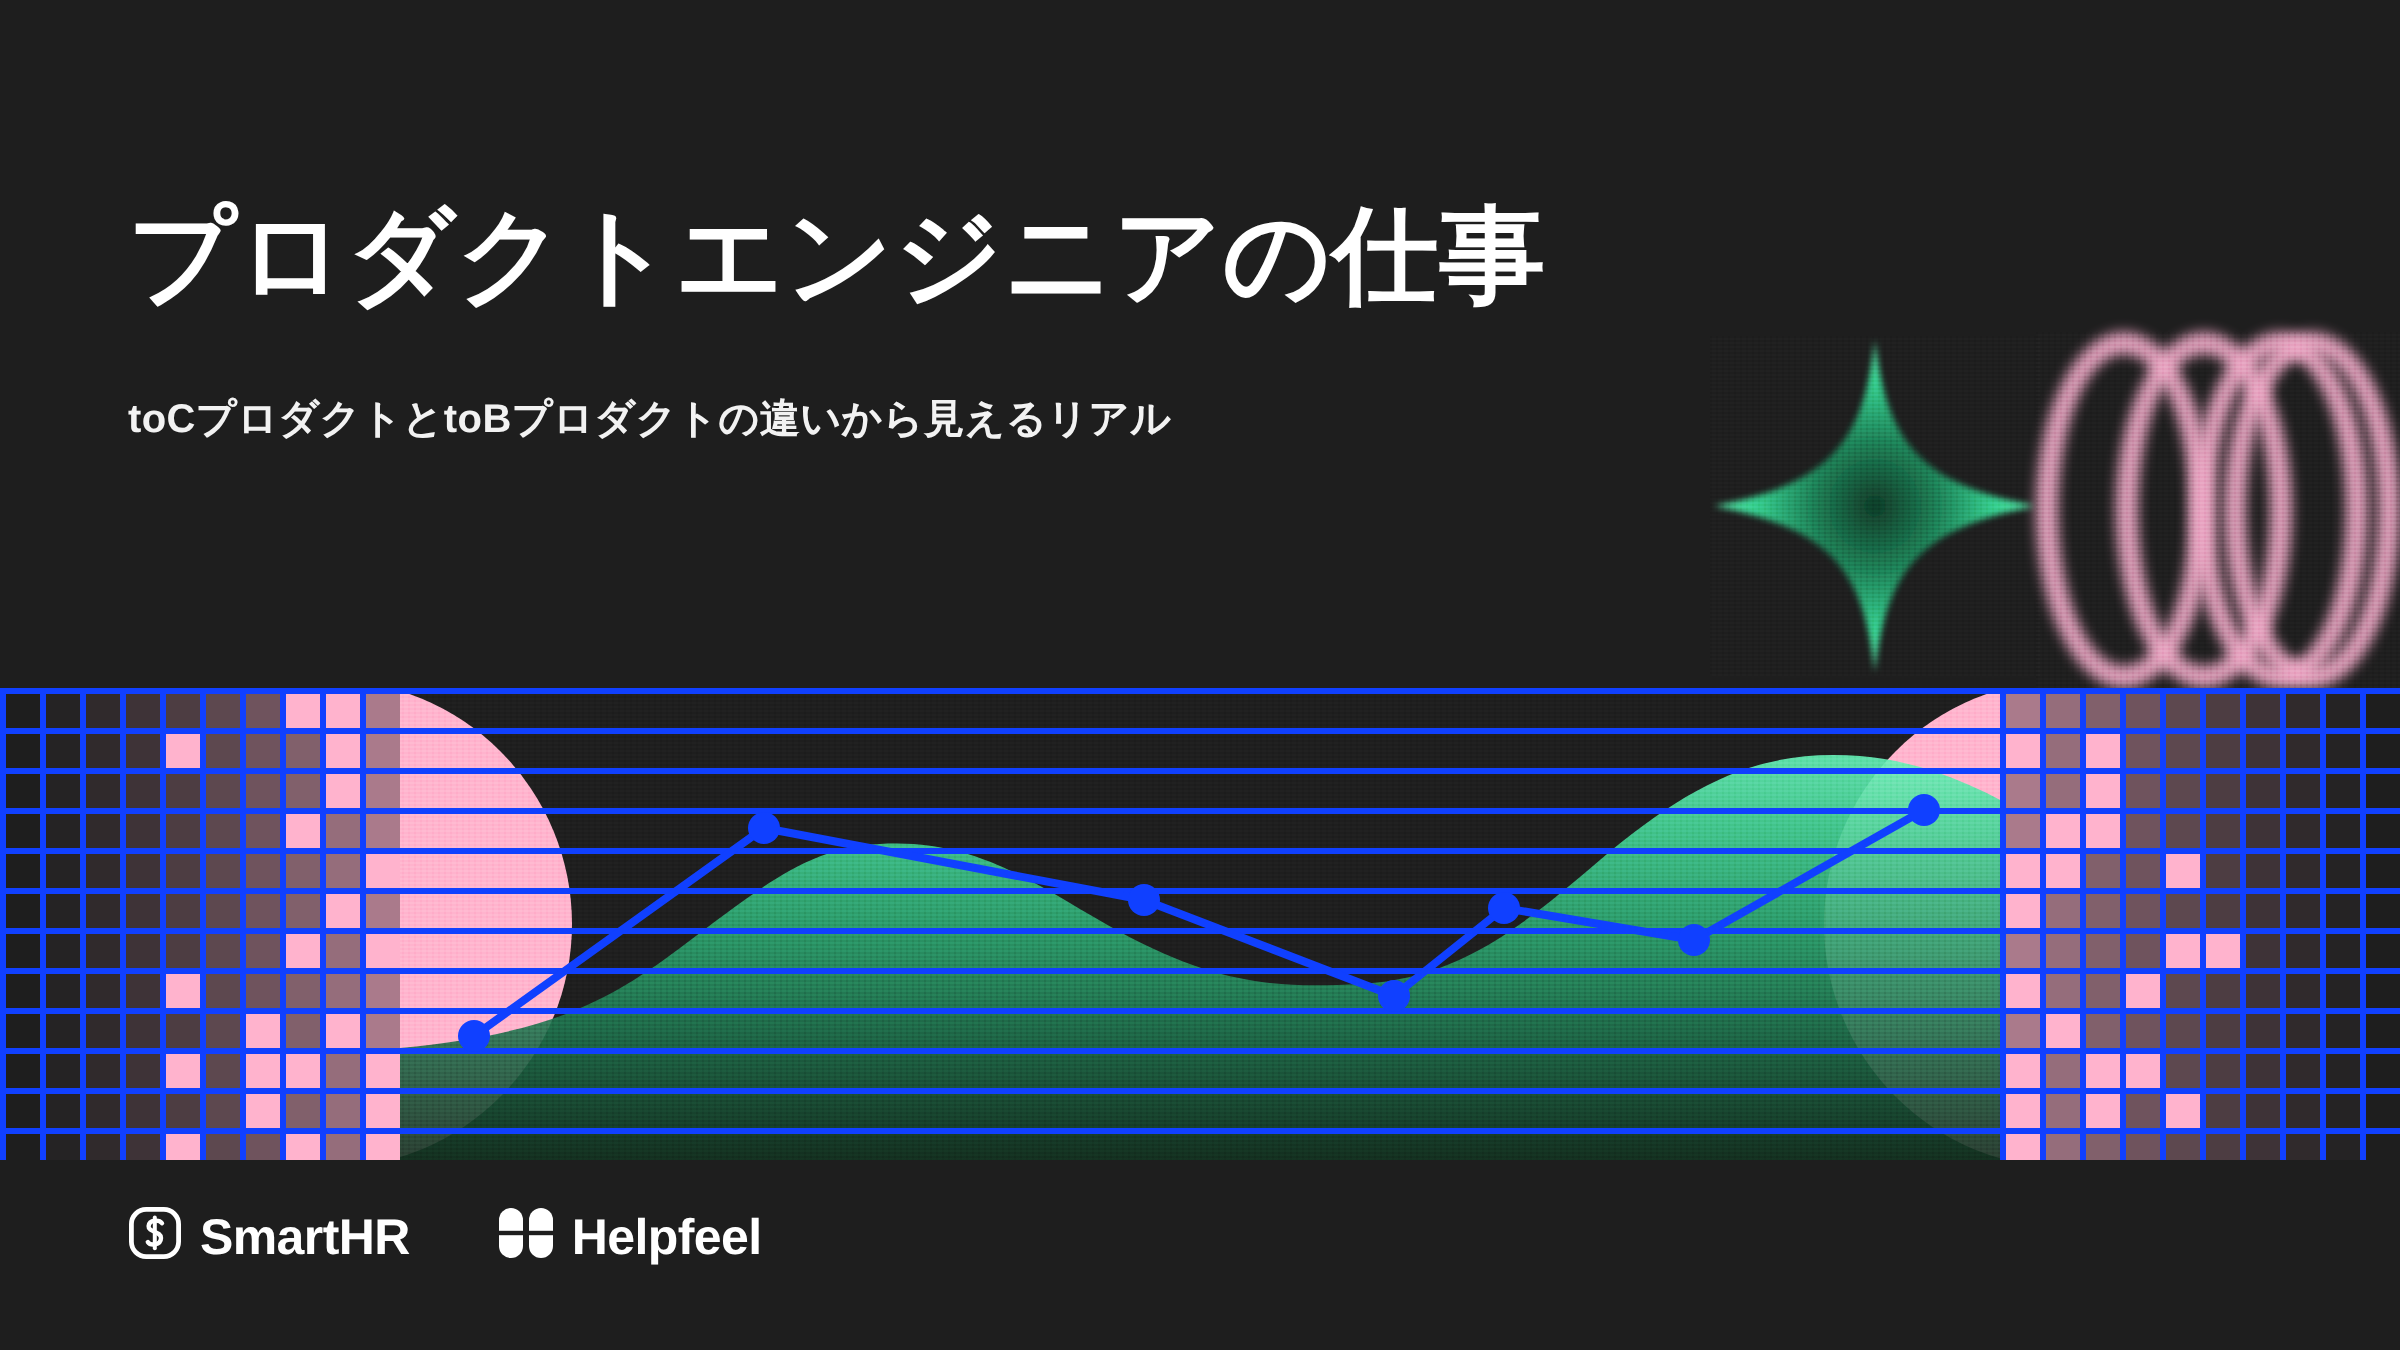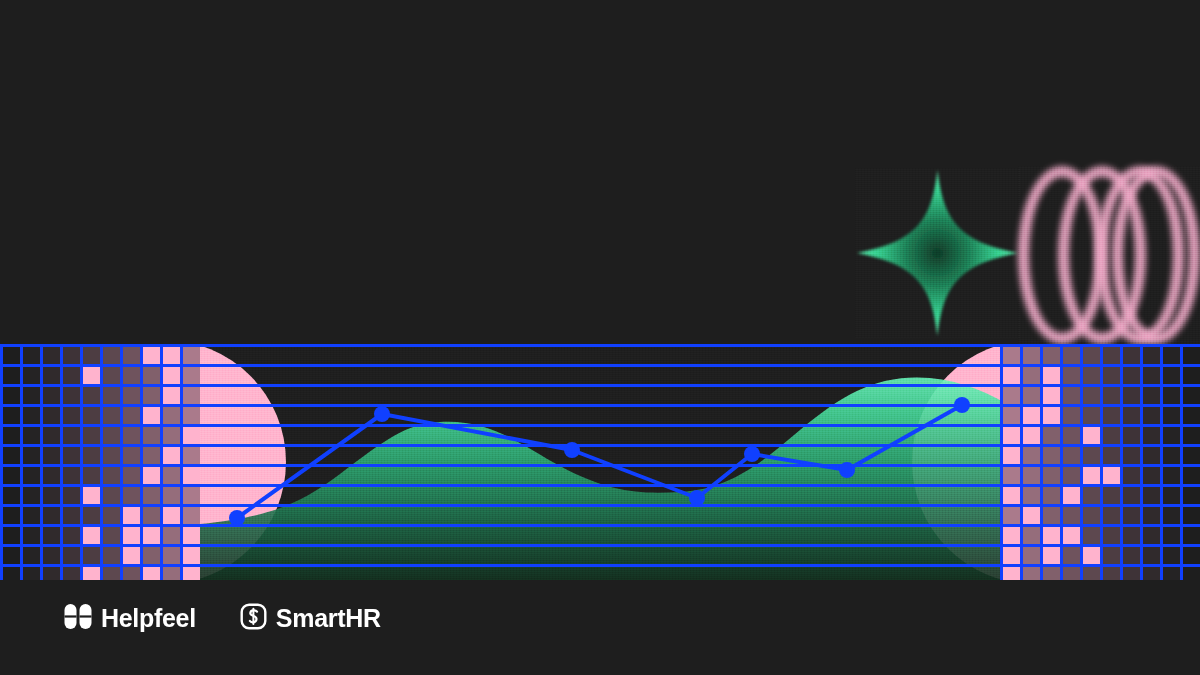--- a/index.html
+++ b/index.html
@@ -151,20 +151,22 @@
   </div>
 
   <div id="rings-wrap">
     <div class="ring r1"></div>
     <div class="ring r2"></div>
     <div class="ring r3"></div>
     <div class="ring r4"></div>
     <div class="grain"></div>
   </div>
 
+  <h1 id="headline">プロダクトエンジニアの仕事</h1>
+  <p id="subhead">toCプロダクトとtoBプロダクトの違いから見えるリアル</p>
 
   <div id="band">
 
     <div class="pcircle" id="pcircle-left"></div>
     <div class="pcircle" id="pcircle-right"></div>
 
     <div id="wave">
       <svg viewBox="0 0 1200 236" preserveAspectRatio="none">
         <defs>
           <linearGradient id="waveGrad" x1="0" y1="0" x2="0" y2="1">
@@ -451,38 +453,38 @@
           <circle cx="962" cy="61" r="8" fill="#1040ff"></circle>
         </svg>
     </div>
   </div>
 
   <div id="logos">
 
 
     <div class="logo">
       <span class="mark">
-        <svg width="28" height="27" viewBox="0 0 28 27">
-          <rect x="0.5" y="1" width="12" height="25" rx="6" fill="#ffffff"></rect>
-          <rect x="15.5" y="1" width="12" height="25" rx="6" fill="#ffffff"></rect>
-          <rect x="0.5" y="12.4" width="12" height="2.2" fill="#1e1e1e"></rect>
-          <rect x="15.5" y="12.4" width="12" height="2.2" fill="#1e1e1e"></rect>
-        </svg>
-      </span>
-      <span class="logo-text">Helpfeel</span>
-    </div>
-
-    <div class="logo">
-      <span class="mark">
         <svg width="27" height="27" viewBox="0 0 27 27">
           <rect x="1.7" y="1.7" width="23.6" height="23.6" rx="7.4" fill="none" stroke="#ffffff" stroke-width="2.4"></rect>
           <path d="M17.0 8.6 C15.8 6.9 10.6 6.5 10.3 10.1
                    C10.05 13.1 16.6 12.6 16.5 16.0
                    C16.4 19.9 11.1 19.9 9.9 18.0" fill="none" stroke="#ffffff" stroke-width="2.2" stroke-linecap="round"></path>
           <path d="M13.4 5.7 L13.4 21.1" stroke="#ffffff" stroke-width="2.0" stroke-linecap="round"></path>
         </svg>
       </span>
       <span class="logo-text">SmartHR</span>
     </div>
 
+    <div class="logo">
+      <span class="mark">
+        <svg width="28" height="27" viewBox="0 0 28 27">
+          <rect x="0.5" y="1" width="12" height="25" rx="6" fill="#ffffff"></rect>
+          <rect x="15.5" y="1" width="12" height="25" rx="6" fill="#ffffff"></rect>
+          <rect x="0.5" y="12.4" width="12" height="2.2" fill="#1e1e1e"></rect>
+          <rect x="15.5" y="12.4" width="12" height="2.2" fill="#1e1e1e"></rect>
+        </svg>
+      </span>
+      <span class="logo-text">Helpfeel</span>
+    </div>
+
   </div>
 
 </div>
 
 </body></html>

